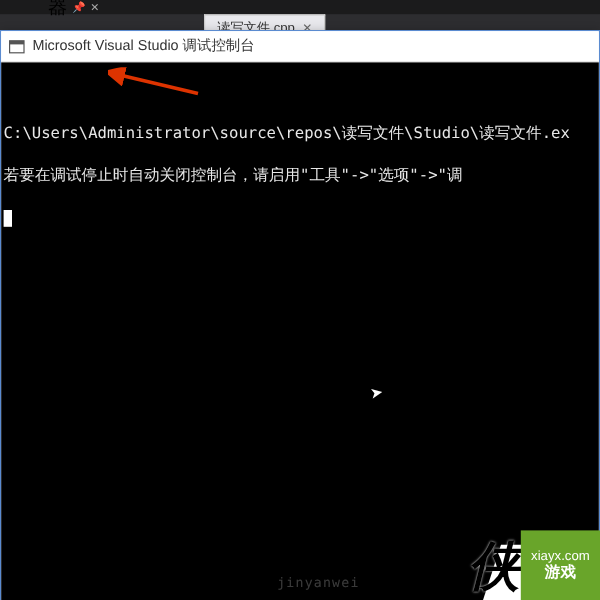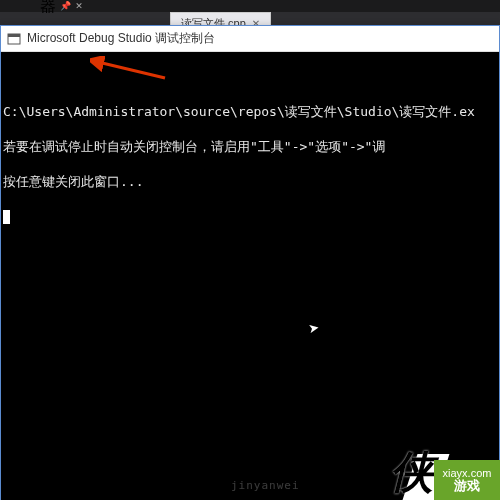--- a/index.html
+++ b/index.html
@@ -125,21 +125,21 @@
       width: 32px;
       height: 46px;
       background: #fff;
       transform: skewX(-18deg);
     }
     .wm-green {
       position: absolute;
       right: 0;
       bottom: 0;
       width: 66px;
-      height: 40px;
+      height: 58px;
       background: #69a52a;
       display: flex;
       flex-direction: column;
       align-items: center;
       justify-content: center;
       color: #fff;
       font-size: 11px;
       line-height: 1.1;
     }
     .wm-green .big { font-size: 13px; font-weight: bold; }
@@ -180,27 +180,26 @@
 </div>
 
 <div class="console-window">
   <div class="titlebar">
     <span class="title-icon">
       <svg width="14" height="14" viewBox="0 0 14 14">
           <rect x="1" y="2" width="12" height="10" fill="none" stroke="#555" stroke-width="1"></rect>
           <rect x="1" y="2" width="12" height="3" fill="#555"></rect>
         </svg>
     </span>
-    <span class="title-text">Microsoft Debug Studio 调试控制台</span>
+    <span class="title-text">Microsoft Visual Studio 调试控制台</span>
   </div>
   <div class="console-body">
 <div class="gap"></div>
 <span class="line">C:\Users\Administrator\source\repos\读写文件\Studio\读写文件.ex</span>
 <span class="line">若要在调试停止时自动关闭控制台，请启用"工具"-&gt;"选项"-&gt;"调</span>
-<span class="line">按任意键关闭此窗口...</span>
 <span class="caret"></span>
     <div class="cursor-arrow">➤</div>
     <div class="wm-bd">jinyanwei</div>
   </div>
 </div>
 
 <svg class="annotation-arrow" width="80" height="30">
   <defs>
     <marker id="ah" markerWidth="8" markerHeight="8" refX="2" refY="3" orient="auto">
       <path d="M0,0 L6,3 L0,6 Z" fill="#d30"></path>

